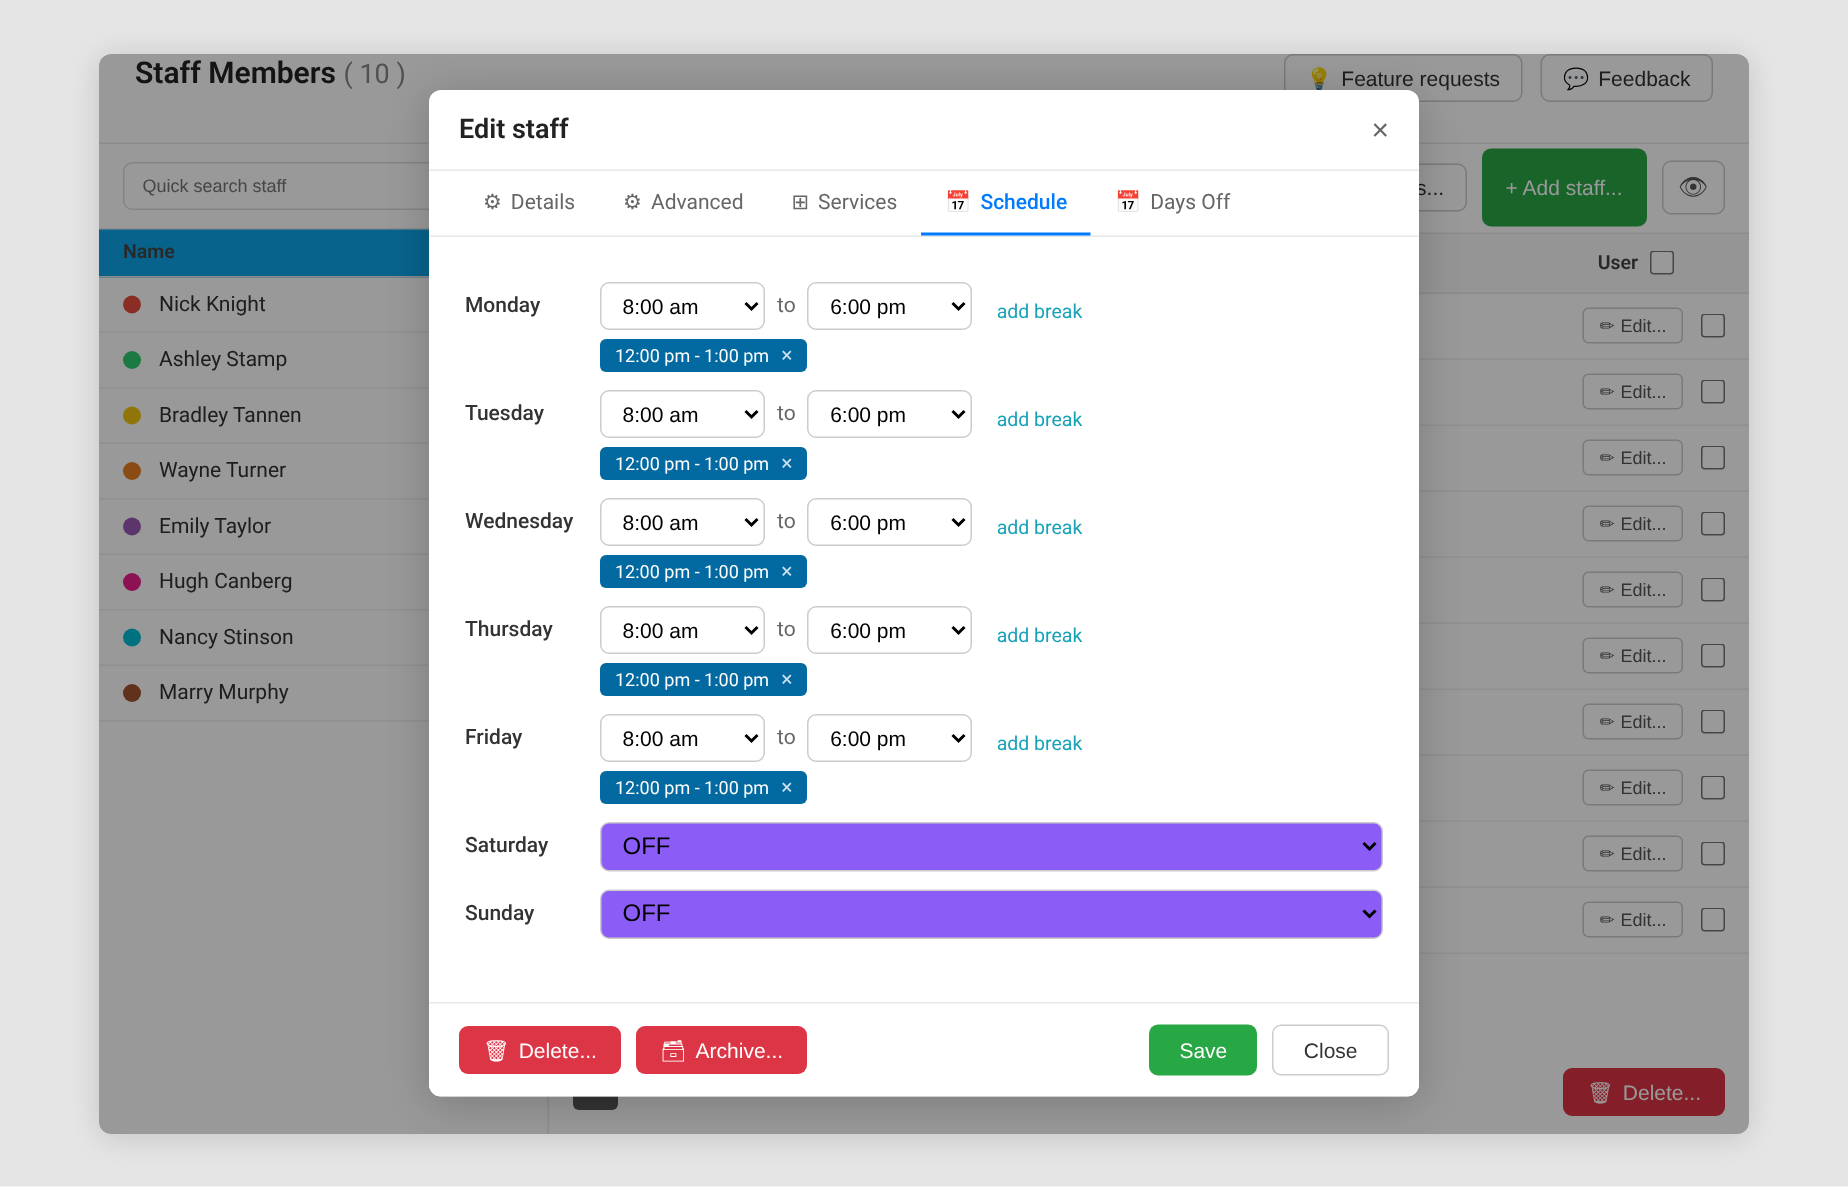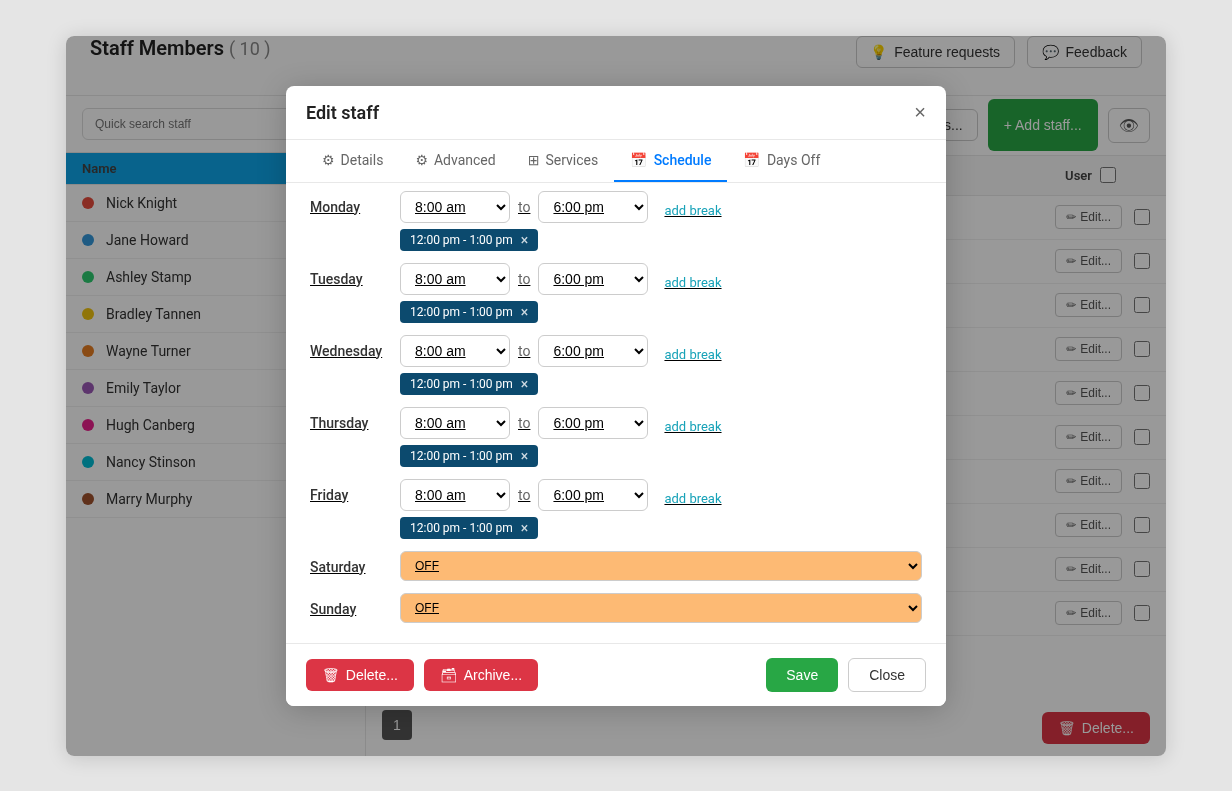--- a/index.html
+++ b/index.html
@@ -234,22 +234,21 @@
     }
     .modal-tab.active {
       color: #007bff;
       border-bottom-color: #007bff;
       font-weight: 500;
     }
 
     .modal-body {
       flex: 1;
       overflow-y: auto;
-      padding: 8px 24px;
-      text-decoration: underline;
+      padding: 30px 24px;
     }
 
     .schedule-row {
       display: flex;
       align-items: flex-start;
       margin-bottom: 12px;
     }
     .day-label {
       width: 90px;
       font-size: 14px;
@@ -285,40 +284,40 @@
       font-size: 13px;
       color: #17a2b8;
       cursor: pointer;
       text-decoration: none;
       padding-top: 8px;
       padding-left: 8px;
     }
     .break-badge {
       display: inline-flex;
       align-items: center;
-      background: #0c4a6e;
+      background: #0369a1;
       color: #fff;
       font-size: 12px;
       border-radius: 4px;
       padding: 4px 10px;
       margin-top: 6px;
       gap: 8px;
     }
     .break-badge .remove {
       cursor: pointer;
       font-size: 14px;
       line-height: 1;
       opacity: 0.8;
     }
     .off-select {
       border: 1px solid #ccc;
       border-radius: 6px;
       padding: 6px 30px 6px 10px;
-      font-size: 12px;
-      background: #fdba74;
+      font-size: 16px;
+      background: #8b5cf6;
       cursor: pointer;
       min-width: 90px;
     }
 
     .modal-footer {
       display: flex;
       align-items: center;
       justify-content: space-between;
       padding: 14px 20px;
       border-top: 1px solid #e8e8e8;
@@ -475,24 +474,20 @@
       </div>
       <div class="staff-table-header">
         <span>Name</span>
       </div>
 
       <div class="staff-full-row">
         <div class="staff-dot" style="background:#e74c3c;"></div>
         <span class="staff-name">Nick Knight</span>
       </div>
       <div class="staff-full-row">
-        <div class="staff-dot" style="background:#3498db;"></div>
-        <span class="staff-name">Jane Howard</span>
-      </div>
-      <div class="staff-full-row">
         <div class="staff-dot" style="background:#2ecc71;"></div>
         <span class="staff-name">Ashley Stamp</span>
       </div>
       <div class="staff-full-row">
         <div class="staff-dot" style="background:#f1c40f;"></div>
         <span class="staff-name">Bradley Tannen</span>
       </div>
       <div class="staff-full-row">
         <div class="staff-dot" style="background:#e67e22;"></div>
         <span class="staff-name">Wayne Turner</span>

